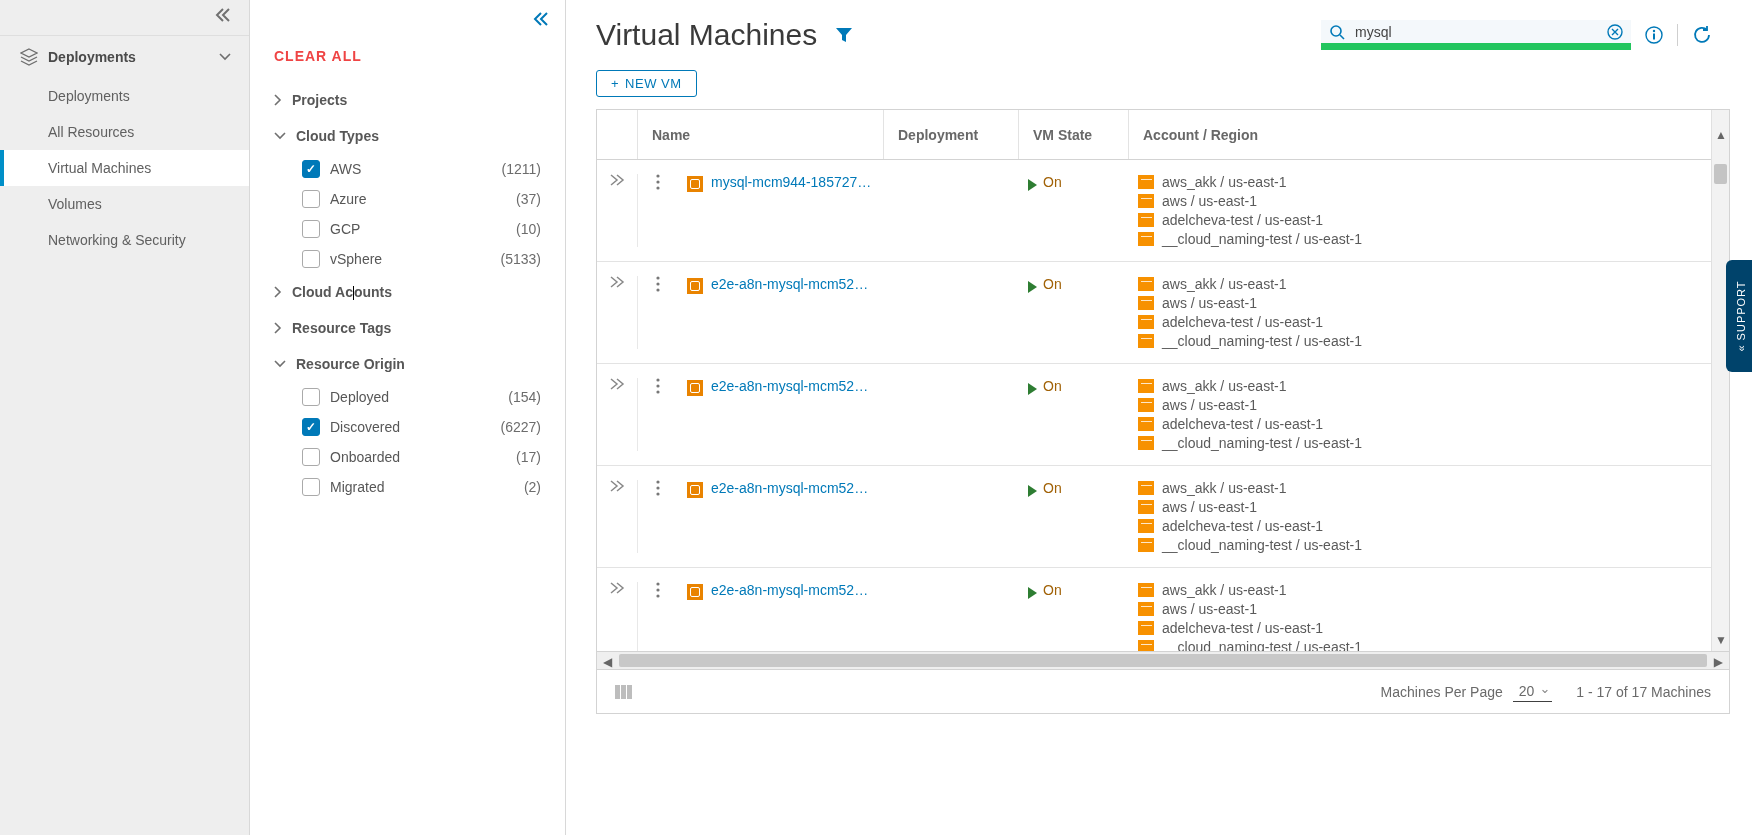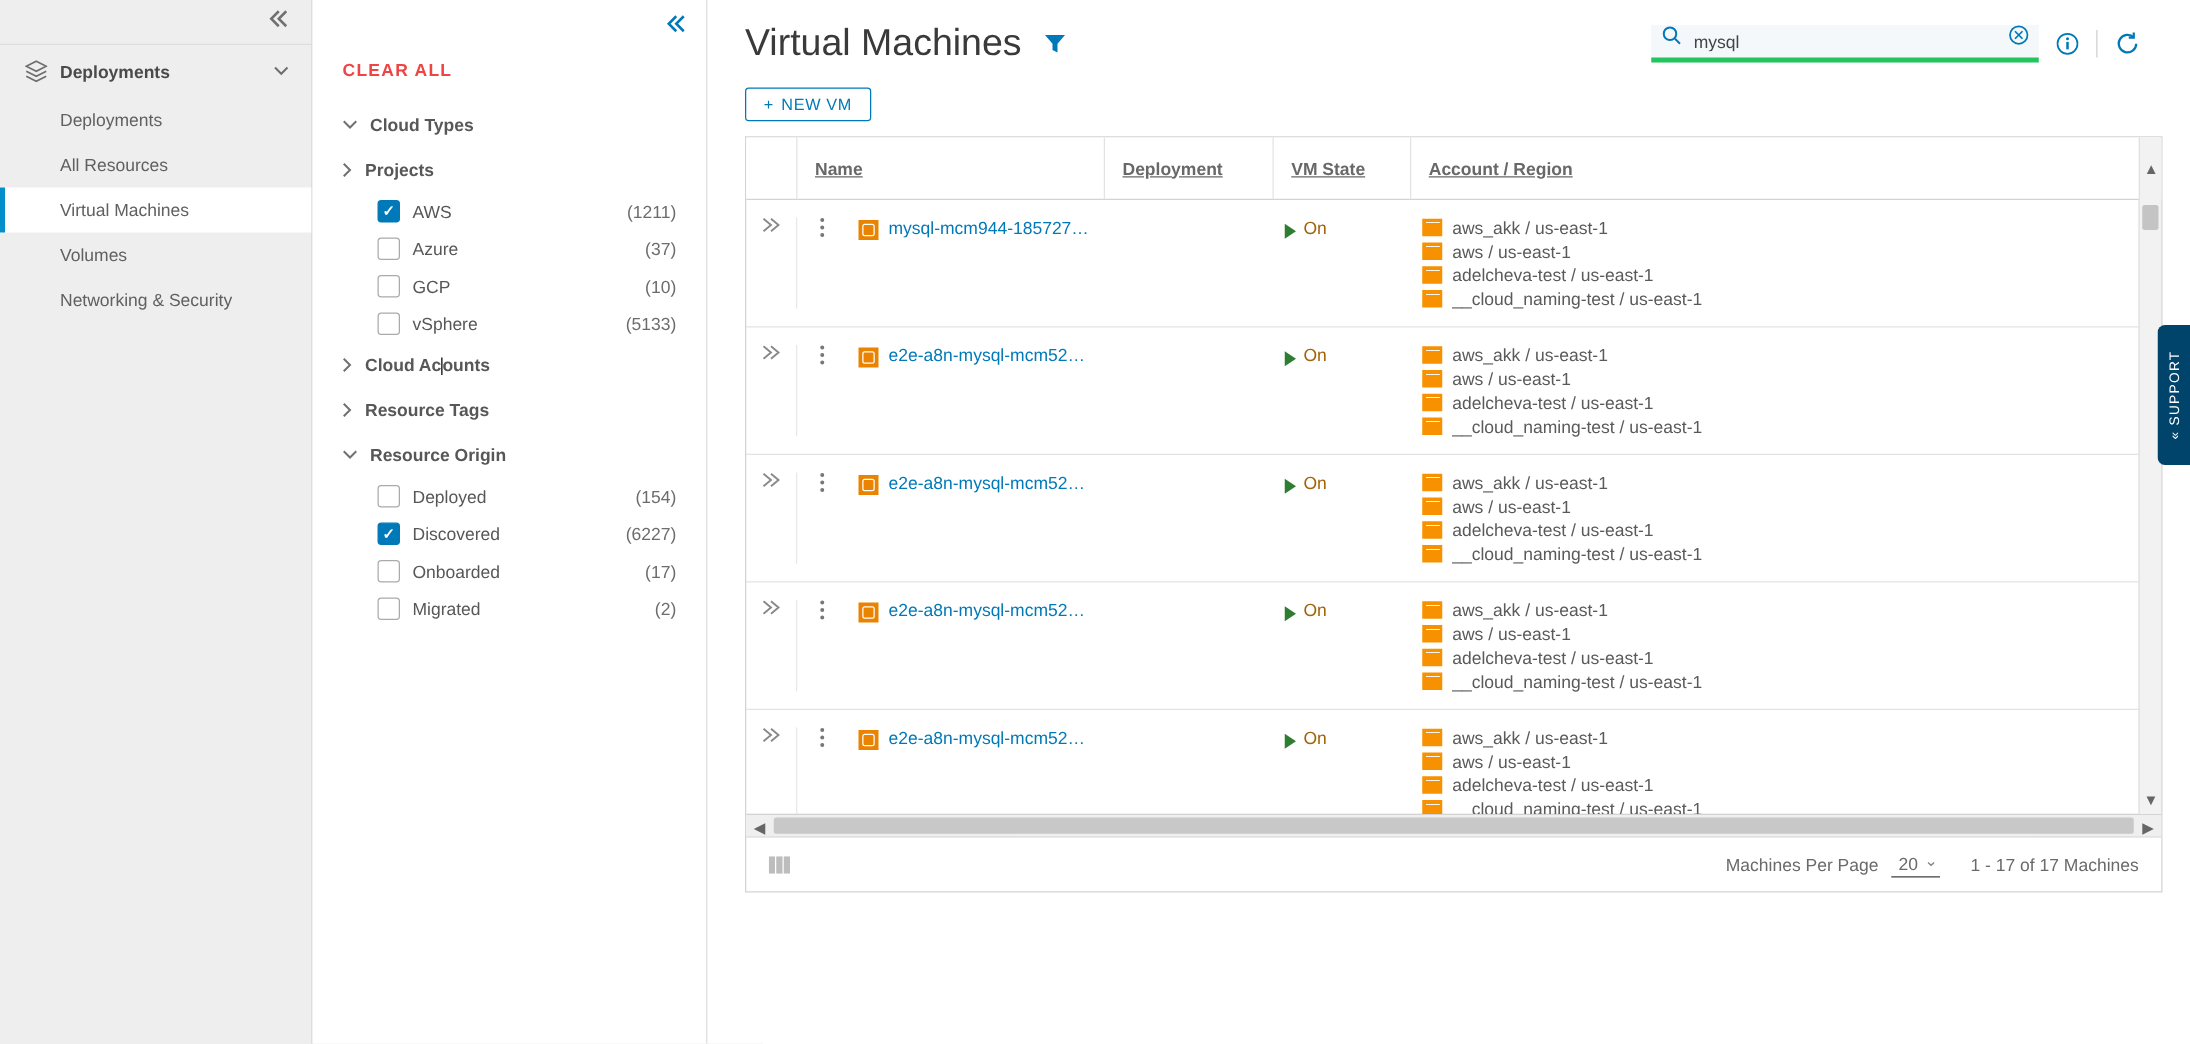--- a/index.html
+++ b/index.html
@@ -25,31 +25,31 @@
   .cb { width:18px; height:18px; border:1px solid #aaa; border-radius:3px; display:inline-flex; align-items:center; justify-content:center; background:#fff; cursor:pointer; flex:none; }
   .cb.checked { background:#0079b8; border-color:#0079b8; }
   .cb.checked::after { content:"✓"; color:#fff; font-size:12px; font-weight:bold; }
   .cursor-caret { display:inline-block; width:1px; height:14px; background:#000; vertical-align:middle; }
 
   
   .main-col { flex:1; background:#ffffff; display:flex; flex-direction:column; padding:18px 0 0 30px; position:relative; }
   .title-row { display:flex; align-items:center; gap:18px; }
   .page-title { font-size:30px; font-weight:400; color:#3a3a3a; }
   .search-wrap { margin-left:auto; margin-right:40px; display:flex; align-items:center; gap:14px; }
-  .search-box { display:flex; width:310px; height:30px; background:#f4f8fb; border-bottom:4px solid #22c55e; padding:0 8px; gap:8px; }
+  .search-box { display:flex; align-items:center; width:310px; height:30px; background:#f4f8fb; border-bottom:7px solid #22c55e; padding:0 8px; gap:8px; }
   .search-box input { flex:1; border:none; background:transparent; outline:none; font-size:14px; color:#444; }
   .divider-v { width:1px; height:22px; background:#cfcfcf; }
 
   .new-vm { margin-top:18px; margin-bottom:12px; }
   .btn { border:1px solid #0079b8; color:#0079b8; background:#fff; padding:5px 14px; border-radius:3px; font-size:13px; letter-spacing:0.5px; cursor:pointer; display:inline-flex; align-items:center; gap:6px; }
 
   
   .grid-shell { border:1px solid #d3d3d3; display:flex; flex-direction:column; height:605px; margin-right:22px; position:relative; }
   .grid-head { display:flex; border-bottom:1px solid #d3d3d3; background:#fff; font-weight:600; color:#686868; height:50px; }
-  .gh-cell { display:flex; align-items:center; padding:0 14px; border-left:1px solid #e3e3e3;text-decoration:underline; }
+  .gh-cell { display:flex; align-items:center; padding:0 14px; border-left:1px solid #e3e3e3; }
   .gh-cell:first-child { border-left:none; }
   .grid-body { flex:1; overflow-y:auto; }
   .grid-row { display:flex; border-bottom:1px solid #e3e3e3; padding:14px 0; }
   .c-expand { width:40px; display:flex; justify-content:center; align-items:flex-start; color:#808080; cursor:pointer; }
   .c-menu   { width:40px; display:flex; justify-content:center; align-items:flex-start; color:#808080; cursor:pointer; border-left:1px solid #e8e8e8; }
   .c-name   { width:206px; padding:0 10px; display:flex; align-items:flex-start; gap:8px; }
   .c-dep    { width:135px; padding:0 10px; }
   .c-state  { width:110px; padding:0 10px; display:flex; align-items:flex-start; gap:6px; }
   .c-acct   { flex:1;  padding:0 10px; display:flex; flex-direction:column; gap:3px; }
   .vm-icon  { width:16px; height:16px; background:#e98300; display:inline-flex; align-items:center; justify-content:center; flex:none; position:relative; top:2px; }
@@ -122,34 +122,34 @@
   <div class="filter-col">
     <span class="filter-collapse">
       <svg width="16" height="14" viewBox="0 0 16 14">
           <path d="M8 1 L2 7 L8 13 M14 1 L8 7 L14 13" stroke="#0079b8" stroke-width="2" fill="none"></path>
         </svg>
     </span>
     <div class="clear-all">CLEAR ALL</div>
 
     <div class="f-group-hdr">
       <span>
+          <svg width="8" height="12" viewBox="0 0 8 12">
+            <path d="M1 1 L6 6 L1 11" stroke="#707070" stroke-width="1.6" fill="none"></path>
+          </svg>
+        </span>
+      <span>Projects</span>
+    </div>
+
+    <div class="f-group-hdr">
+      <span>
           <svg width="12" height="8" viewBox="0 0 12 8">
             <path d="M1 1 L6 6 L11 1" stroke="#707070" stroke-width="1.6" fill="none"></path>
           </svg>
         </span>
       <span>Cloud Types</span>
-    </div>
-
-    <div class="f-group-hdr">
-      <span>
-          <svg width="8" height="12" viewBox="0 0 8 12">
-            <path d="M1 1 L6 6 L1 11" stroke="#707070" stroke-width="1.6" fill="none"></path>
-          </svg>
-        </span>
-      <span>Projects</span>
     </div>
     <div id="cloud-type-items">
         <div class="f-item">
           <span class="cb checked"></span>
           <span>AWS</span>
           <span class="count">(1211)</span>
         </div>
         <div class="f-item">
           <span class="cb"></span>
           <span>Azure</span>

